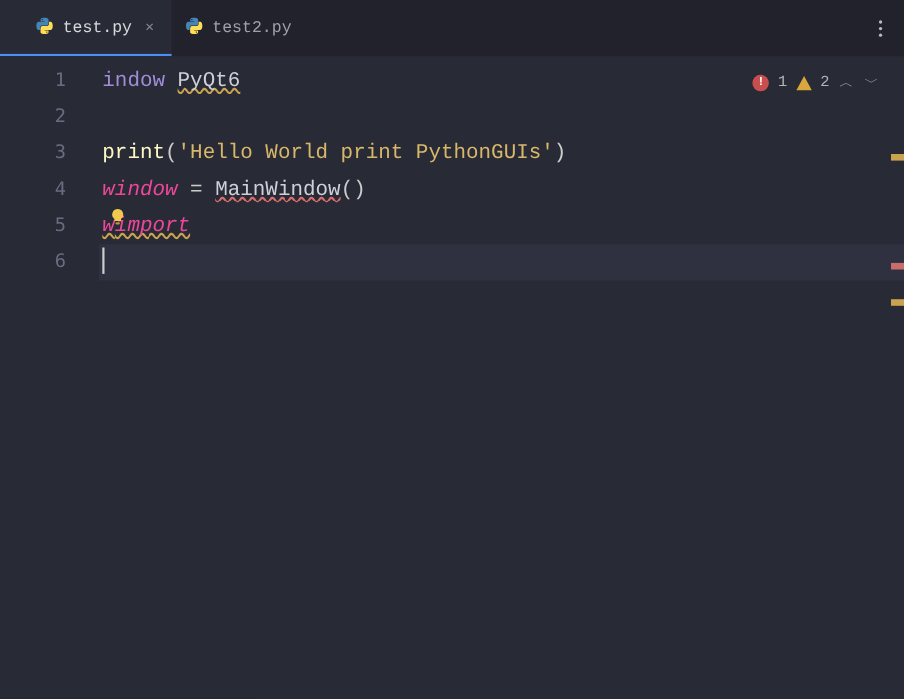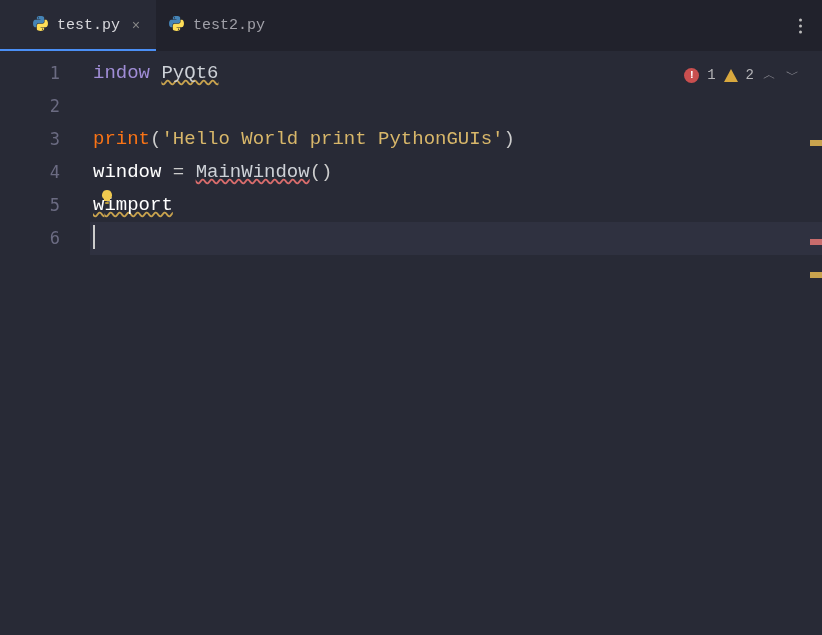--- a/index.html
+++ b/index.html
@@ -108,24 +108,24 @@
     .code-line {
       height: 33px;
       white-space: pre;
       padding-left: 3px;
     }
     .code-line.current {
       background: #2f3140;
     }
     .kw { color: #a08dd6; }
     .cls { color: #cdd1d7; }
-    .func { color: #f97316; margin-top: 36px; }
+    .func { color: #fef9c3; margin-top: 36px; }
     .str { color: #d8b76a; }
     .punc { color: #cccccc; }
-    .ident { color: #ffffff; }
+    .ident { color: #ec4899; font-style: italic; }
     .op { color: #cccccc; }
     .caret {
       display: inline-block;
       width: 2px;
       height: 24px;
       background: #cccccc;
       vertical-align: text-bottom;
     }
     .lint-red {
       text-decoration: underline wavy #d96c6c;

